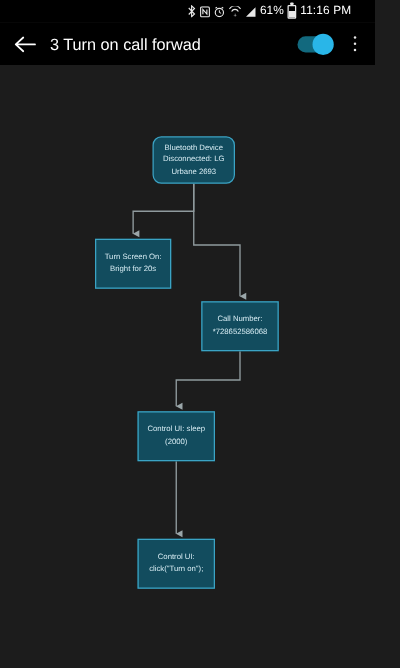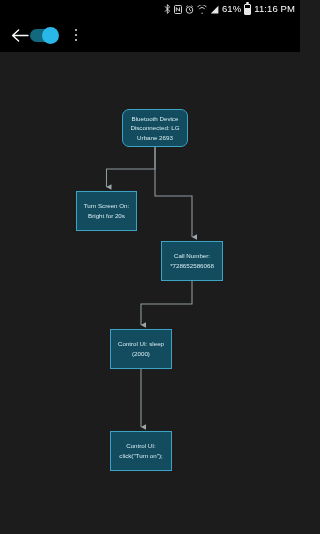--- a/index.html
+++ b/index.html
@@ -8,21 +8,21 @@
     background:#1c1c1c;
     font-family:"Liberation Sans", sans-serif;
     overflow:hidden;
     position:relative;
   }
   
   .statusbar{
     height:18px;width:300px;
     background:#000000;
     display:flex;align-items:center;justify-content:flex-end;
-    padding-right:5px;box-sizing:border-box;
+    padding-right:19px;box-sizing:border-box;
     gap:3px;
   }
   .sb-ico{
     display:inline-flex;align-items:center;justify-content:center;
     color:#e8e8e8;font-size:8px;line-height:1;
   }
   .sb-text{color:#ffffff;font-size:9.5px;line-height:1;letter-spacing:.1px;}
   .batt{
     width:5px;height:9px;border:1px solid #e8e8e8;border-radius:1px;
     position:relative;background:linear-gradient(to top,#e8e8e8 62%, #000 62%);
@@ -127,20 +127,21 @@
   <span class="batt"></span>
   <span class="sb-text">11:16 PM</span>
 </div>
 
 <div class="appbar">
   <span class="back-arrow">
     <svg width="18" height="15" viewBox="0 0 18 15">
       <path d="M17 7.5 L2 7.5 M7.6 2 L1.6 7.5 L7.6 13" fill="none" stroke="#ffffff" stroke-width="1.4" stroke-linecap="round" stroke-linejoin="round"></path>
     </svg>
   </span>
+  <span class="appbar-title">3 Turn on call forwad</span>
   <span class="toggle">
     <span class="knob"></span>
   </span>
   <span class="kebab">
     <i></i>
     <i></i>
     <i></i>
   </span>
 </div>
 

